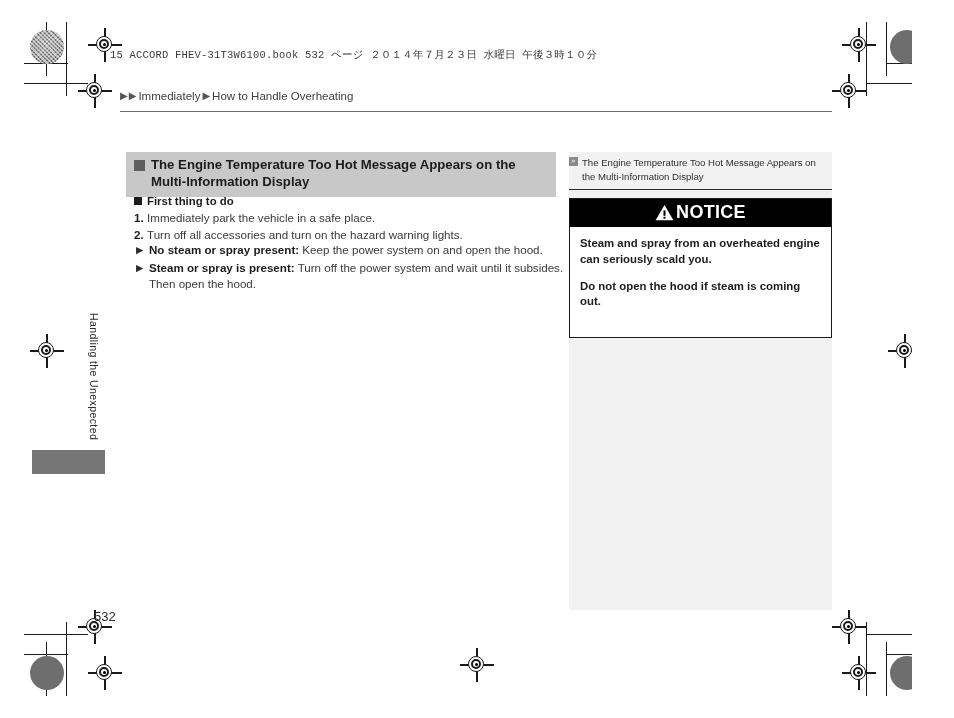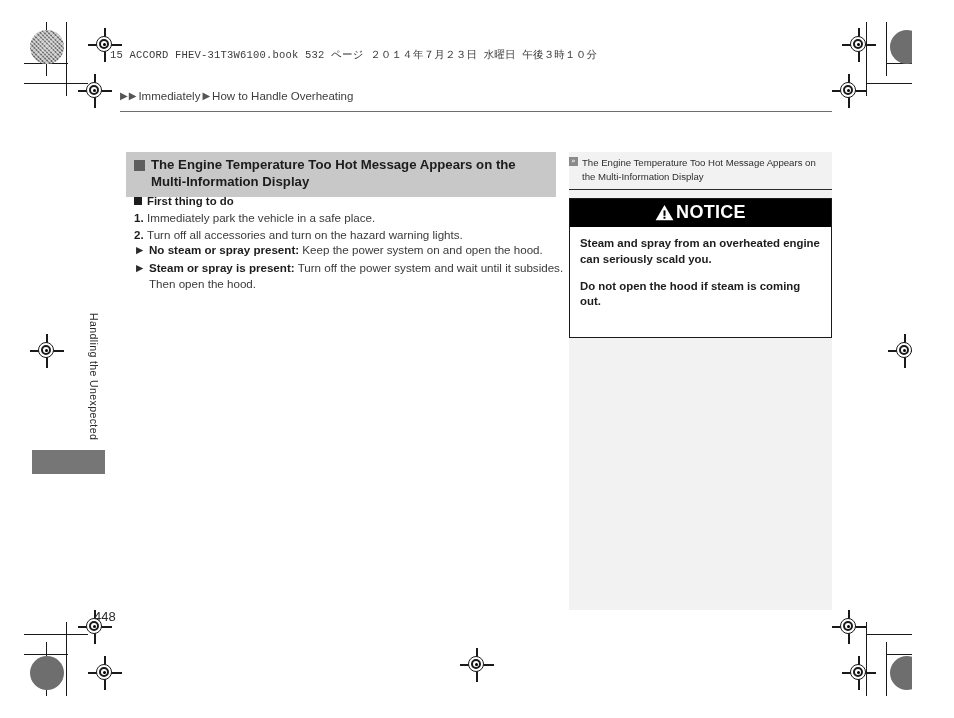--- a/index.html
+++ b/index.html
@@ -471,21 +471,21 @@
     </div>
     <div class="bullet">
       <span class="tri">▶</span>
       <span><b>Steam or spray is present:</b><span> Turn off the power system and wait until it subsides. Then open the hood.</span></span>
     </div>
   </div>
 
   <div class="side-tab-text">Handling the Unexpected</div>
   <div class="side-tab-block"></div>
 
-  <div class="page-number">448</div>
+  <div class="page-number">532</div>
 
   <div class="sidebar">
 
     <div class="sb-title">
       <span class="marker">»</span>
       <span>The Engine Temperature Too Hot Message Appears on the Multi-Information Display</span>
     </div>
     <div class="sb-rule"></div>
 
     <div class="warn-box">

